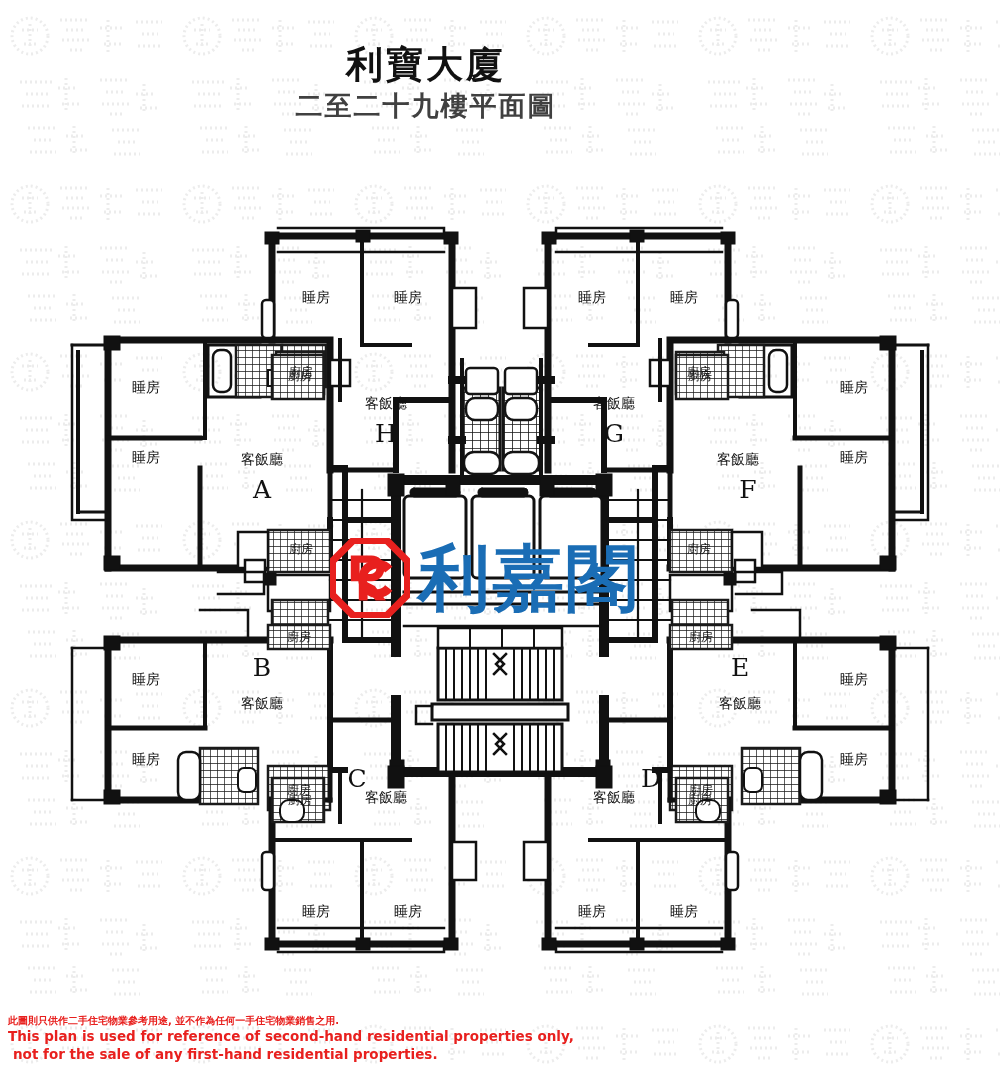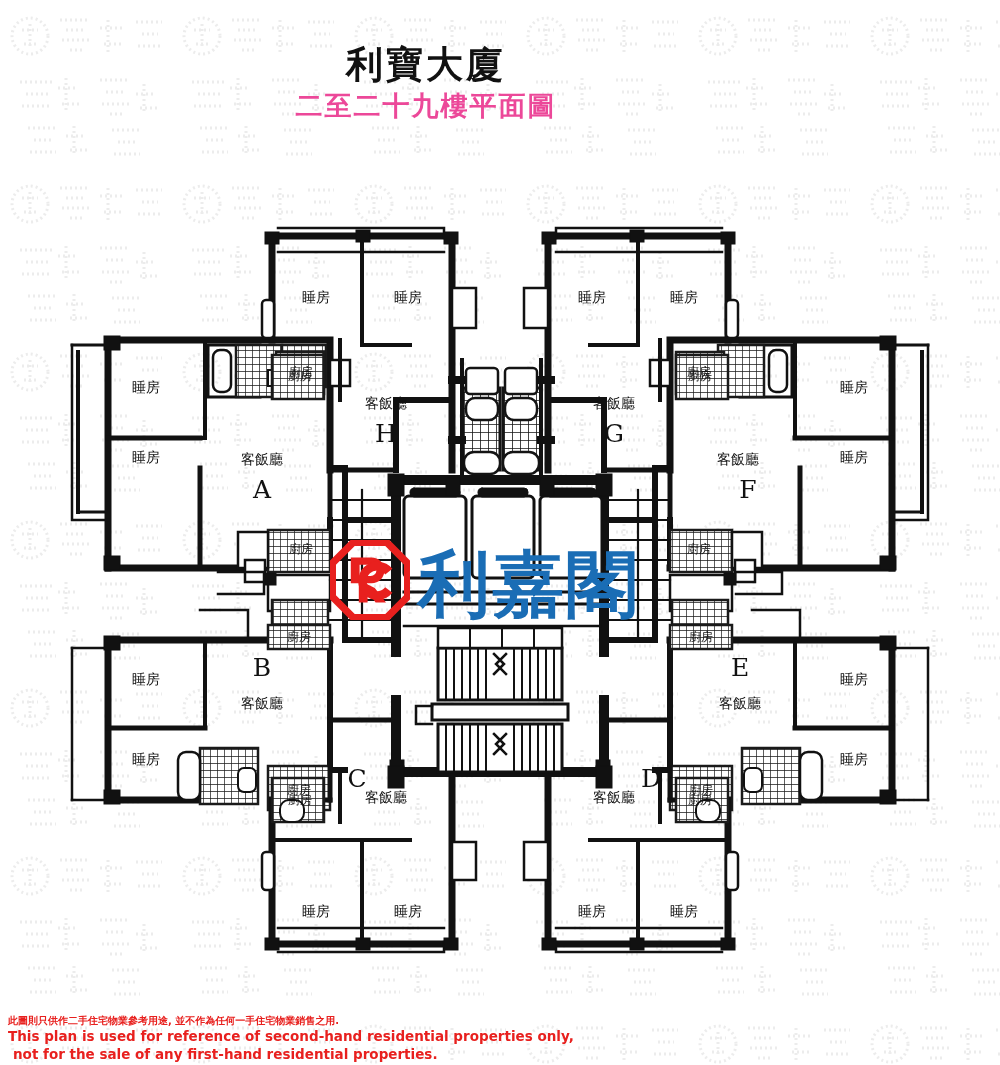--- a/index.html
+++ b/index.html
@@ -17,28 +17,28 @@
   
   #title-block{
     position:absolute;left:0;top:44px;width:852px;text-align:center;z-index:4;
   }
   #title-main{
     font-family:"DejaVu Serif","Liberation Serif",serif;
     font-size:37px;font-weight:bold;color:#111;letter-spacing:3px;line-height:1.12;
   }
   #title-sub{
     font-family:"DejaVu Serif","Liberation Serif",serif;
-    font-size:27px;font-weight:bold;color:#ec4899;letter-spacing:2px;margin-top:3px;
+    font-size:27px;font-weight:bold;color:#404040;letter-spacing:2px;margin-top:3px;
   }
   
   #plan-wrap{position:absolute;left:0;top:0;width:1000px;height:1065px;z-index:2;}
   
   #logo{
     position:absolute;left:330px;top:536px;z-index:6;
-    display:flex;align-items:flex-end;height:84px;
+    display:flex;align-items:center;height:84px;
   }
   #logo-mark{width:80px;height:80px;flex:0 0 80px;}
   #logo-text{
     font-family:"DejaVu Serif","Liberation Serif",serif;
     font-size:72px;font-weight:bold;color:#1a6db5;
     letter-spacing:2px;line-height:1;margin-left:8px;
     white-space:nowrap;
   }
   
   #disclaimer{

